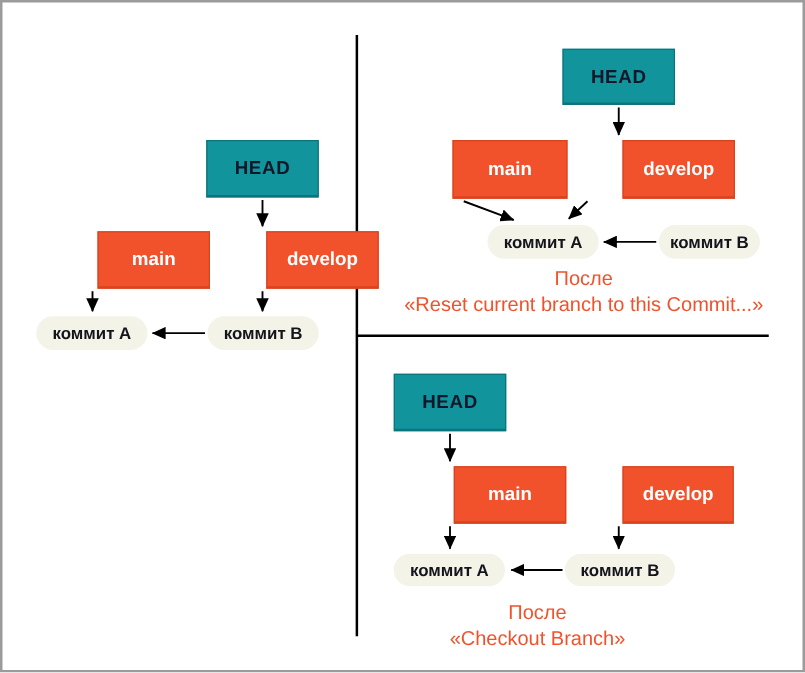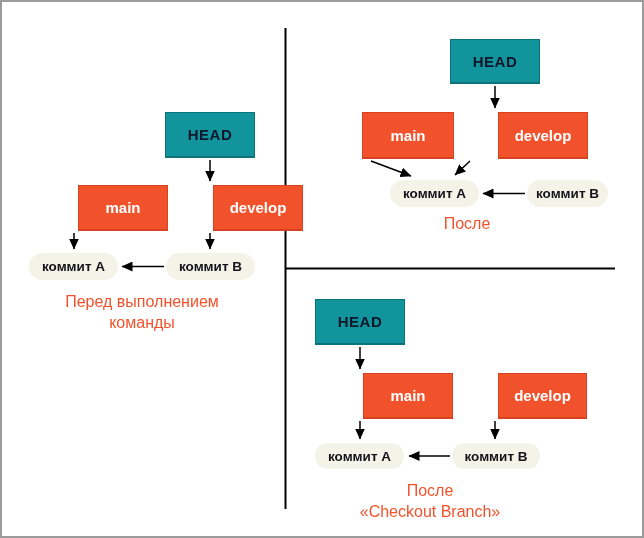--- a/index.html
+++ b/index.html
@@ -82,32 +82,29 @@
     <line x1="358" y1="419" x2="358" y2="437" stroke="#000" stroke-width="1.5" marker-end="url(#arrow)"></line>
     <line x1="493" y1="419" x2="493" y2="437" stroke="#000" stroke-width="1.5" marker-end="url(#arrow)"></line>
     <line x1="448" y1="454" x2="407" y2="454" stroke="#000" stroke-width="1.5" marker-end="url(#arrow)"></line>
   </svg>
 
   <div class="node head-node" style="left:163px; top:110px; width:90px; height:46px;">HEAD</div>
   <div class="node branch" style="left:28px; top:183px; width:90px; height:46px;">main</div>
   <div class="node branch" style="left:163px; top:183px; width:90px; height:46px;">develop</div>
   <div class="node commit" style="left:27px; top:251px; width:89px; height:27px;">коммит A</div>
   <div class="node commit" style="left:164px; top:251px; width:89px; height:27px;">коммит B</div>
-  <div class="caption" style="left:20px; top:289px; width:240px;">
-    <div>Перед выполнением</div>
-    <div>команды</div>
-  </div>
 
   <div class="node head-node" style="left:448px; top:37px; width:90px; height:45px;">HEAD</div>
   <div class="node branch" style="left:312px; top:110px; width:92px; height:47px;">main</div>
   <div class="node branch" style="left:448px; top:110px; width:90px; height:47px;">develop</div>
   <div class="node commit" style="left:388px; top:178px; width:89px; height:27px;">коммит A</div>
   <div class="node commit" style="left:525px; top:178px; width:81px; height:27px;">коммит B</div>
   <div class="caption" style="left:293px; top:211px; width:344px;">
     <div>После</div>
+    <div>«Reset current branch to this Commit...»</div>
   </div>
 
   <div class="node head-node" style="left:313px; top:297px; width:90px; height:46px;">HEAD</div>
   <div class="node branch" style="left:313px; top:371px; width:90px; height:46px;">main</div>
   <div class="node branch" style="left:448px; top:371px; width:89px; height:46px;">develop</div>
   <div class="node commit" style="left:313px; top:441px; width:89px; height:26px;">коммит A</div>
   <div class="node commit" style="left:450px; top:441px; width:88px; height:26px;">коммит B</div>
   <div class="caption" style="left:288px; top:478px; width:280px;">
     <div>После</div>
     <div>«Checkout Branch»</div>

